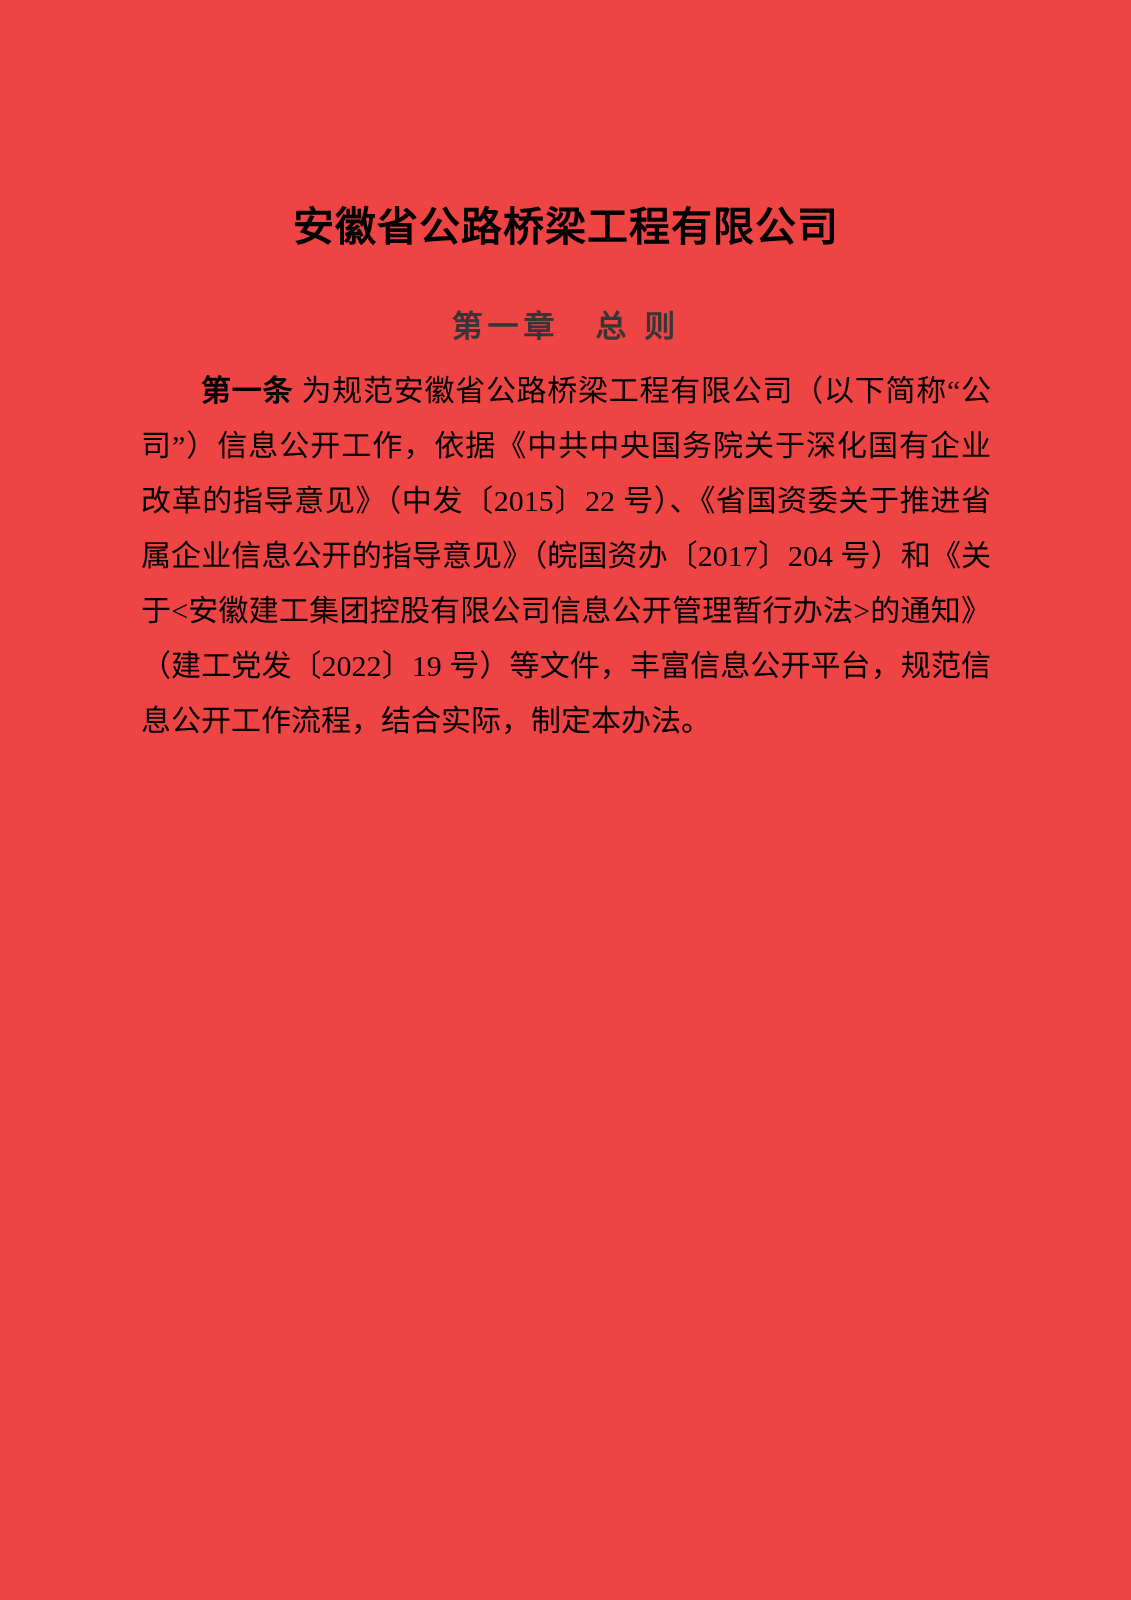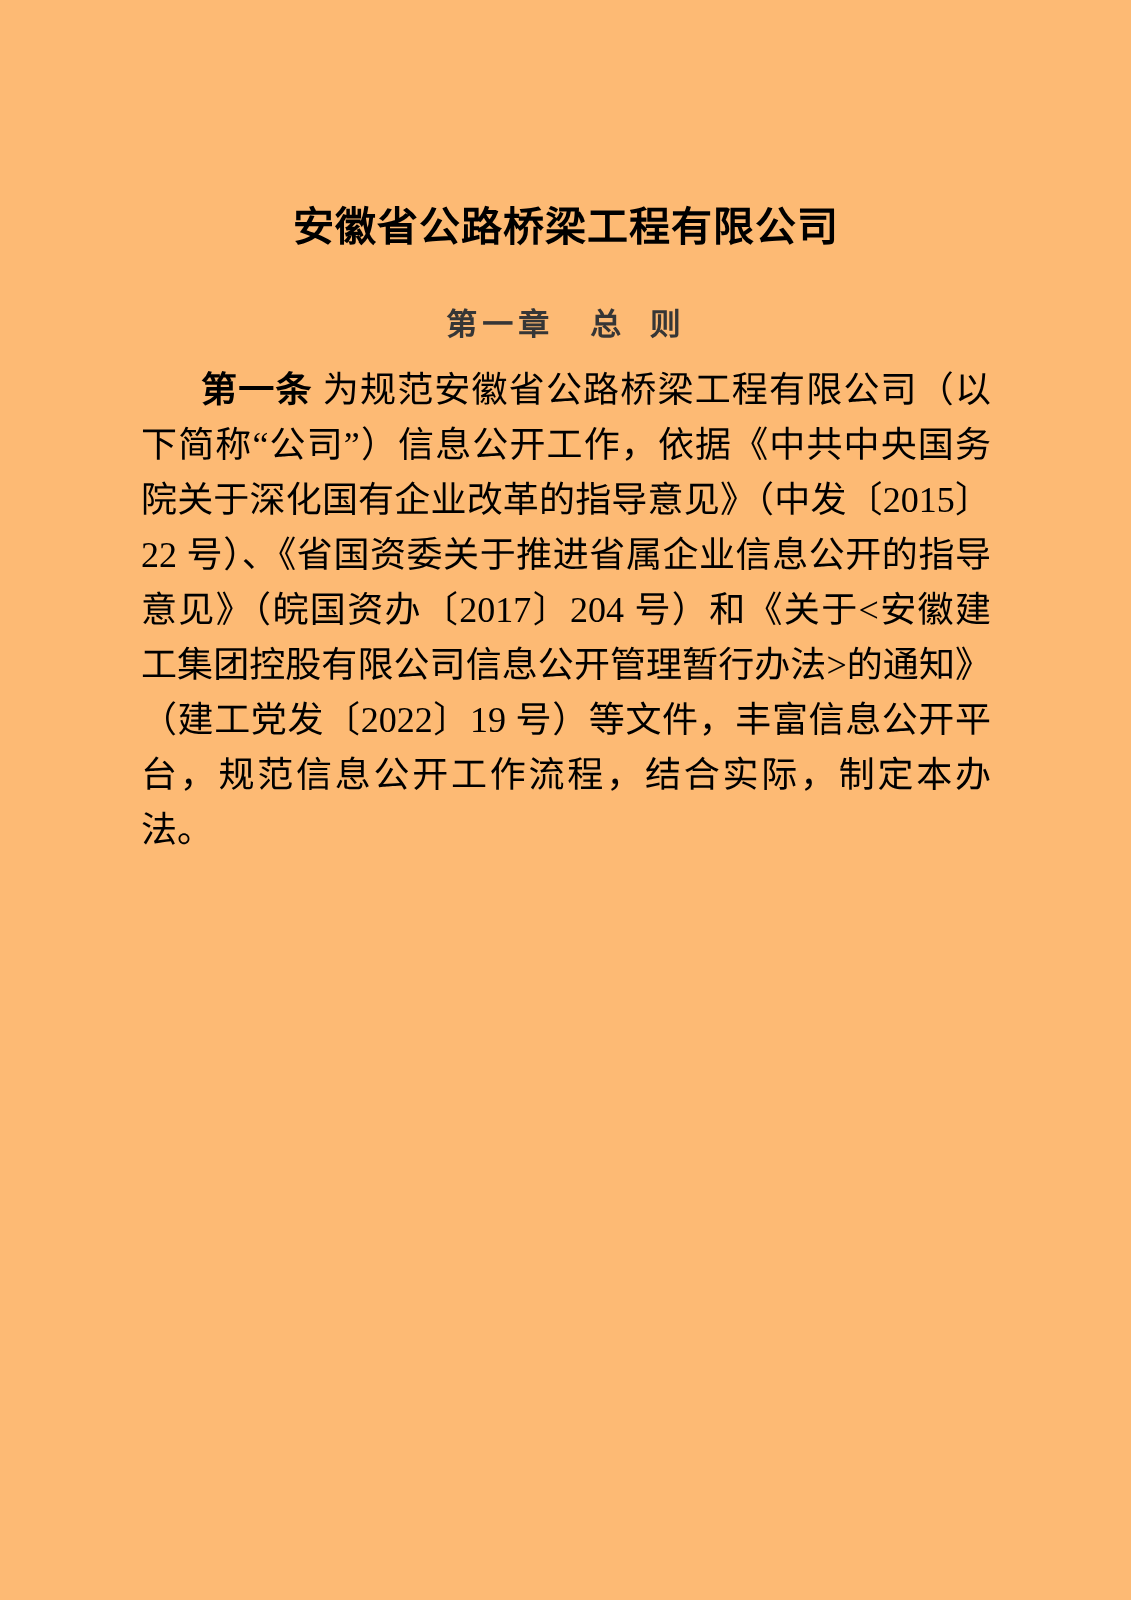--- a/index.html
+++ b/index.html
@@ -12,21 +12,21 @@
     height: 1600px;
     overflow: hidden;
     color: #000000;
     font-family: "Liberation Serif", "DejaVu Serif", serif;
   }
   .page {
     box-sizing: border-box;
     width: 1131px;
     height: 1600px;
     padding: 196px 140px 0 141px;
-    background: #fdba74;
+    background: #ef4444;
   }
   .doc-title {
     margin: 0;
     text-align: center;
     font-size: 41px;
     line-height: 63px;
     font-weight: bold;
     letter-spacing: 1px;
     font-family: "Liberation Serif", "DejaVu Serif", serif;
   }
@@ -34,25 +34,25 @@
     display: block;
   }
   .chapter-heading {
     margin: 47px 0 0 0;
     text-align: center;
     font-size: 31px;
     line-height: 42px;
     font-weight: bold;
     letter-spacing: 5px;
     color: #363636;
-    font-family: Liberation Mono, monospace;
+    font-family: Liberation Serif, serif;
   }
   .doc-body {
     margin-top: 15px;
-    font-size: 36px;
+    font-size: 30px;
     line-height: 55px;
     text-align: justify;
   }
   .para {
     margin: 0;
     text-indent: 60px;
   }
   .para .lead {
     font-weight: bold;
   }

